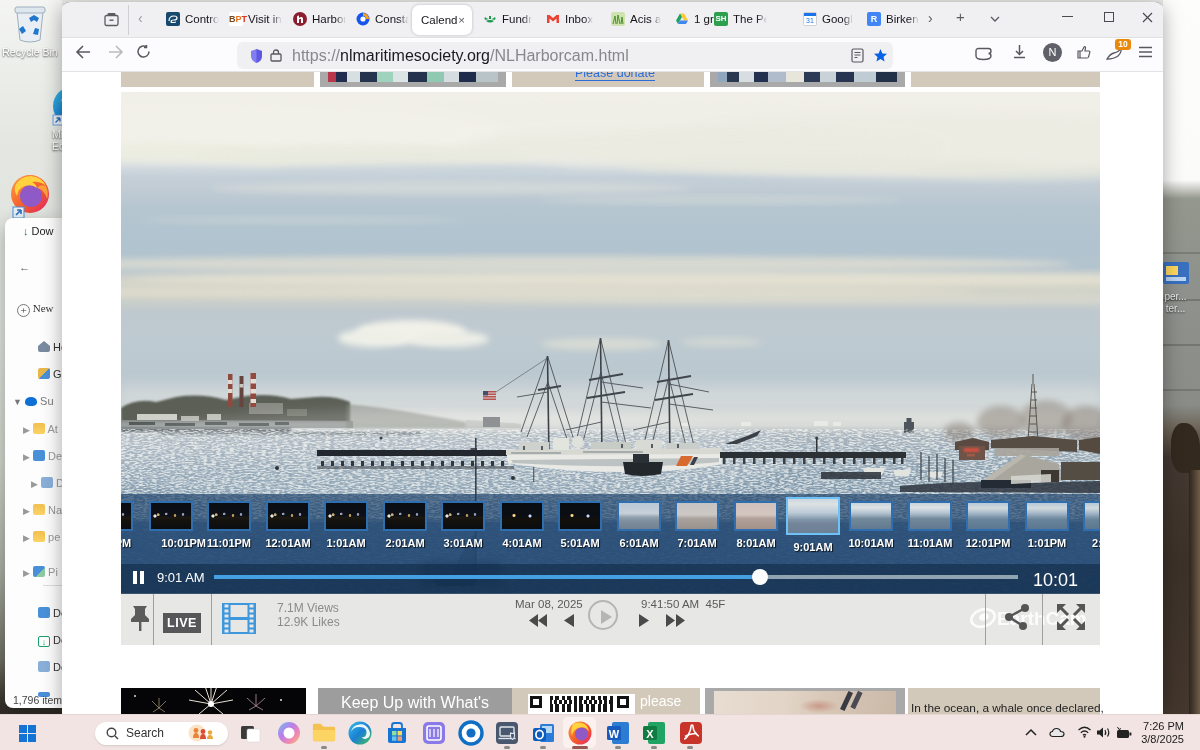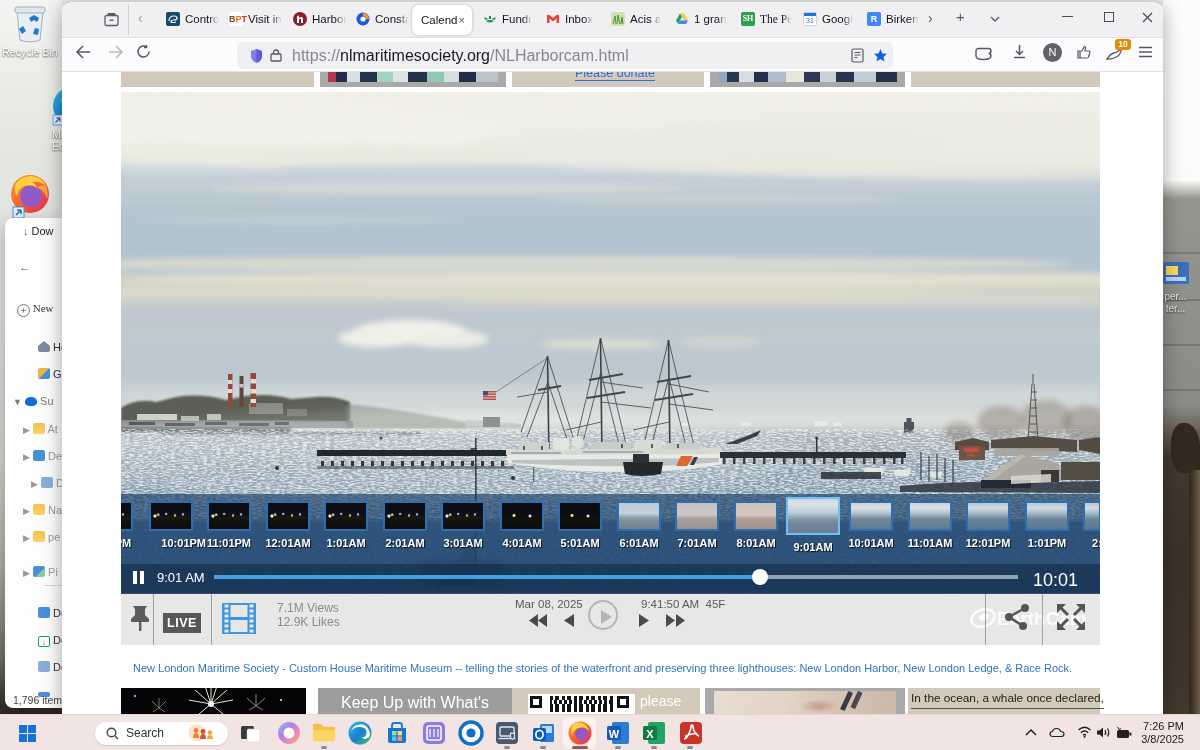--- a/index.html
+++ b/index.html
@@ -221,21 +221,21 @@
               <path d="M1 3 L7 8 L13 3" stroke="#ea4335" fill="none"></path>
             </svg></span><span class="tlabel">Inbox</span></div>
       <div class="tab" style="left:549px;"><span class="fav" style="background:#cfe3b0;"><svg width="14" height="14" viewBox="0 0 14 14">
               <path d="M2 12 L4 4 L5 12 M6 12 L7 3 L9 12 M10 12 L11 5 L12 12" stroke="#4a8f2f" stroke-width="1" fill="none"></path>
             </svg></span><span class="tlabel">Acis a</span></div>
       <div class="tab" style="left:613px;"><span class="fav"><svg width="14" height="14" viewBox="0 0 14 14">
               <path d="M5 1.5 h4 L13 8.5 H9 Z" fill="#fcc934"></path>
               <path d="M5 1.5 L1 8.5 L3 12 L7 5 Z" fill="#1ea362"></path>
               <path d="M3 12 h8 L13 8.5 H5 Z" fill="#4285f4"></path>
             </svg></span><span class="tlabel">1 gran</span></div>
-      <div class="tab" style="left:679px;font-family:Liberation Serif, serif;"><span class="fav" style="background:#2e9e4f; color:#fff; font-size:8px; font-weight:bold; text-align:center; line-height:14px;">SH</span><span class="tlabel">The Pe</span></div>
+      <div class="tab" style="left:652px;"><span class="fav" style="background:#2e9e4f; color:#fff; font-size:8px; font-weight:bold; text-align:center; line-height:14px;">SH</span><span class="tlabel">The Pe</span></div>
       <div class="tab" style="left:741px;"><span class="fav" style="background:#fff; border:1px solid #d0d0d0;"><svg width="12" height="12" viewBox="0 0 12 12">
               <rect x="0" y="0" width="12" height="3" fill="#1a73e8"></rect>
               <rect x="0" y="3" width="12" height="9" fill="#fff"></rect>
               <text x="6" y="10" font-size="7" fill="#1a73e8" text-anchor="middle" font-family="Liberation Sans">31</text>
             </svg></span><span class="tlabel">Googl</span></div>
       <div class="tab" style="left:805px;"><span class="fav" style="background:#4285f4; color:#fff; font-size:9px; font-weight:bold; text-align:center; line-height:14px;">R</span><span class="tlabel">Birken</span></div>
 
       <div class="abs" style="left:866px; top:8px; color:#5a5a5f; font-size:14px;">›</div>
       <div class="abs" style="left:894px; top:6px; color:#5a5a5f; font-size:15px;">+</div>
       <svg class="abs" style="left:928px; top:14px;" width="10" height="6" viewBox="0 0 10 6">
@@ -704,21 +704,20 @@
           <g fill="#555">
               <path d="M0 0 h9 L0 9 Z"></path>
               <path d="M28 0 h-9 L28 9 Z"></path>
               <path d="M0 26 v-9 L9 26 Z"></path>
               <path d="M28 26 v-9 L19 26 Z"></path>
             </g>
           <path d="M2 2 L11 11 M26 2 L17 11 M2 24 L11 15 M26 24 L17 15" stroke="#555" stroke-width="3"></path>
         </svg>
       </div>
 
-      <div id="caption">New London Maritime Society - Custom House Maritime Museum -- telling the stories of the waterfront and preserving three lighthouses: New London Harbor, New London Ledge, &amp; Race Rock.</div>
 
       <div class="abs" style="left:59px; top:616px; width:185px; height:26px; background:#050507; overflow:hidden;">
         <svg width="185" height="26" viewBox="0 0 185 26">
           <g stroke="#f5eedd" stroke-width="1" opacity=".95">
             <path d="M90 16 L90 -4 M90 16 L74 2 M90 16 L106 2 M90 16 L68 12 M90 16 L112 12 M90 16 L78 26 M90 16 L102 26 M90 16 L84 -2 M90 16 L96 -2"></path>
           </g>
           <g stroke="#e8b8c8" stroke-width=".8" opacity=".8">
             <path d="M135 18 L135 6 M135 18 L126 10 M135 18 L144 10 M135 18 L128 22 M135 18 L142 22"></path>
           </g>
           <g stroke="#d8c89a" stroke-width=".8" opacity=".7">
@@ -739,21 +738,21 @@
       </div>
       <div class="abs" style="left:256px; top:616px; width:194px; height:26px; background:#9d9d9d; color:#fff; font-size:16px; text-align:center; padding-top:6px;">Keep Up with What's</div>
       <div class="abs gphoto" style="left:643px; top:616px; width:200px; height:26px;">
         <div class="abs" style="left:9px; top:3px; width:182px; height:23px; background:linear-gradient(100deg,#e8ddd2 0%,#e2d4c6 40%,#d8c8b8 60%,#cbb9a8 100%);">
           <div class="abs" style="left:130px; top:0px; width:5px; height:20px; background:#3a3a42; transform:rotate(25deg);"></div>
           <div class="abs" style="left:140px; top:0px; width:5px; height:18px; background:#4a4a52; transform:rotate(25deg);"></div>
           <div class="abs" style="left:85px; top:8px; width:40px; height:14px; background:radial-gradient(ellipse, #c89a88 0%, transparent 70%);"></div>
         </div>
       </div>
       <div class="abs beige" style="left:846px; top:616px; width:192px; height:26px;">
-        <div class="abs" style="left:3px; top:3px; color:#222; font-size:11.8px; white-space:nowrap; border-bottom:1px solid #555; padding-bottom:3px;">In the ocean, a whale once declared,</div>
+        <div class="abs" style="left:3px; top:13px; color:#222; font-size:11.8px; white-space:nowrap; border-bottom:1px solid #555; padding-bottom:3px;">In the ocean, a whale once declared,</div>
       </div>
     </div>
   </div>
 
   <div id="taskbar" class="abs">
 
     <svg class="abs" style="left:19px; top:10px;" width="17" height="17" viewBox="0 0 17 17">
       <rect x="0" y="0" width="8" height="8" fill="#1573d6"></rect>
         <rect x="9" y="0" width="8" height="8" fill="#1573d6"></rect>
       <rect x="0" y="9" width="8" height="8" fill="#1573d6"></rect>

